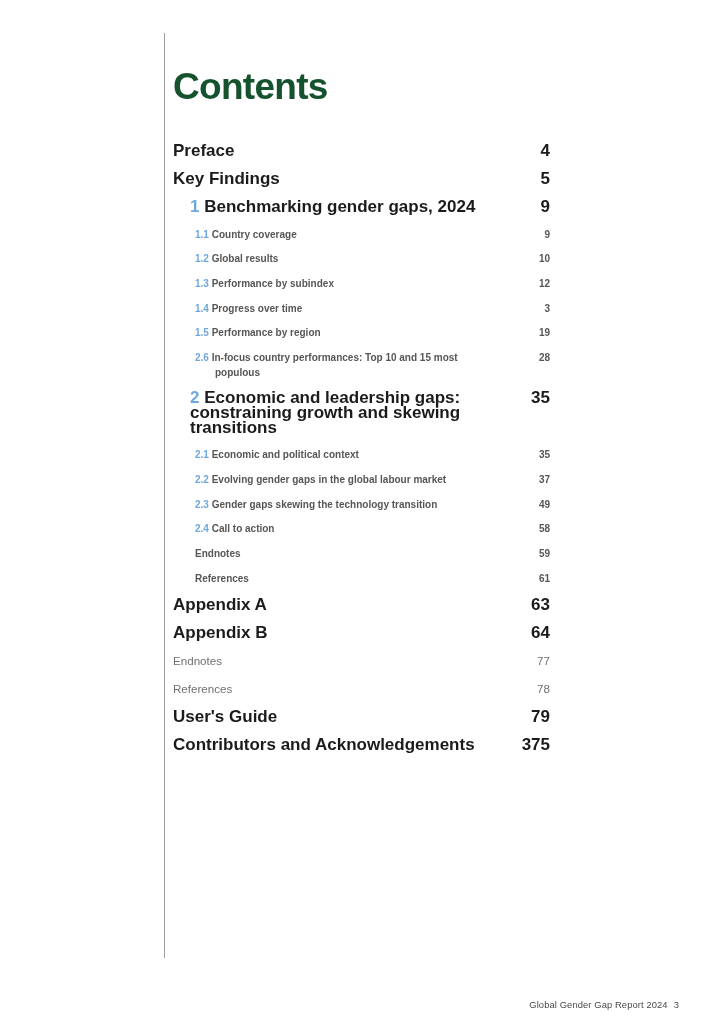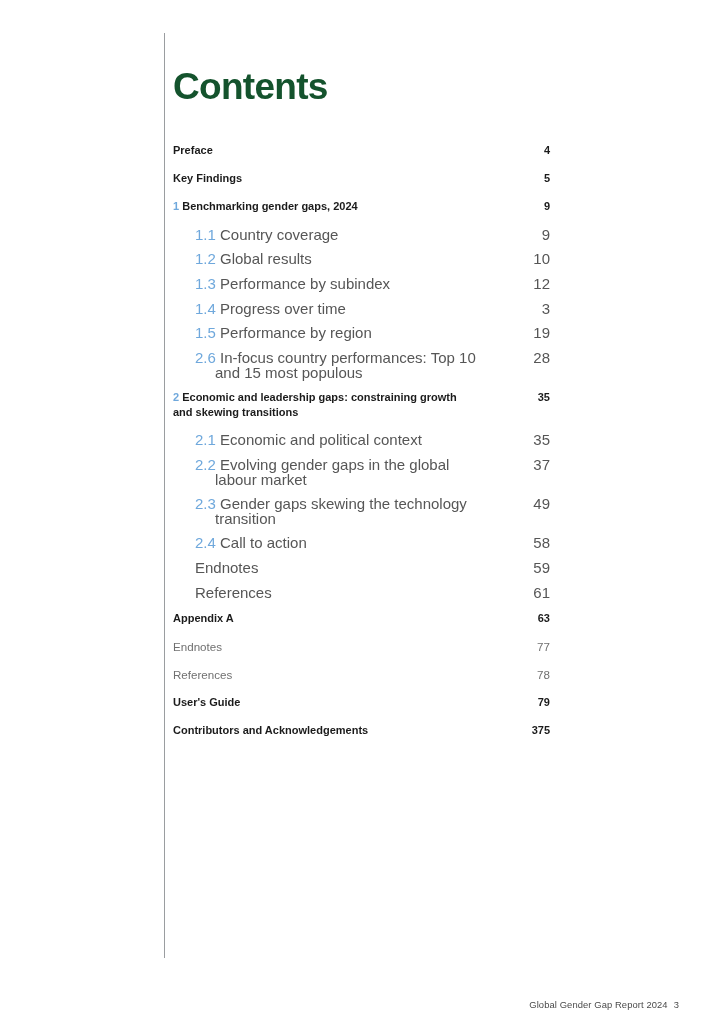--- a/index.html
+++ b/index.html
@@ -81,42 +81,42 @@
     padding-left: 10px;
   }
 
   .num {
     color: #6fa8dc;
     font-weight: inherit;
   }
 
   
   .lvl1 {
-    font-size: 11px;
+    font-size: 17px;
     line-height: 15px;
     font-weight: 700;
     color: #1b1b1b;
     margin-bottom: 13.2px;
   }
   .lvl1 .toc-label { max-width: 305px; }
 
   
   .lvl1-light {
     font-size: 11.6px;
     line-height: 15px;
     font-weight: 400;
     color: #707070;
     margin-bottom: 13.2px;
   }
 
   
   .lvl2 {
-    font-size: 15px;
+    font-size: 10px;
     line-height: 14.5px;
-    font-weight: 400;
+    font-weight: 700;
     color: #565656;
     padding-left: 22px;
     width: 355px;
     margin-bottom: 10.2px;
   }
   .lvl2 .toc-label {
     max-width: 272px;
     padding-left: 20px;
     text-indent: -20px;
   }
@@ -126,20 +126,21 @@
   .lvl2-plain .toc-label {
     padding-left: 0;
     text-indent: 0;
   }
 
   
   .lvl1 .toc-label.wrap {
     padding-left: 0;
     text-indent: 0;
     max-width: 300px;
+    margin-left: 17px;
   }
 
   
   .footer {
     position: absolute;
     right: 45px;
     bottom: 14px;
     display: flex;
     align-items: baseline;
     gap: 6px;
@@ -223,20 +224,24 @@
           <span class="toc-page">59</span>
         </div>
         <div class="toc-row lvl2 lvl2-plain">
           <span class="toc-label"><span>References</span></span>
           <span class="toc-page">61</span>
         </div>
         <div class="toc-row lvl1">
           <span class="toc-label"><span>Appendix A</span></span>
           <span class="toc-page">63</span>
         </div>
+        <div class="toc-row lvl1">
+          <span class="toc-label"><span>Appendix B</span></span>
+          <span class="toc-page">64</span>
+        </div>
         <div class="toc-row lvl1-light">
           <span class="toc-label"><span>Endnotes</span></span>
           <span class="toc-page">77</span>
         </div>
         <div class="toc-row lvl1-light">
           <span class="toc-label"><span>References</span></span>
           <span class="toc-page">78</span>
         </div>
         <div class="toc-row lvl1">
           <span class="toc-label"><span>User's Guide</span></span>

